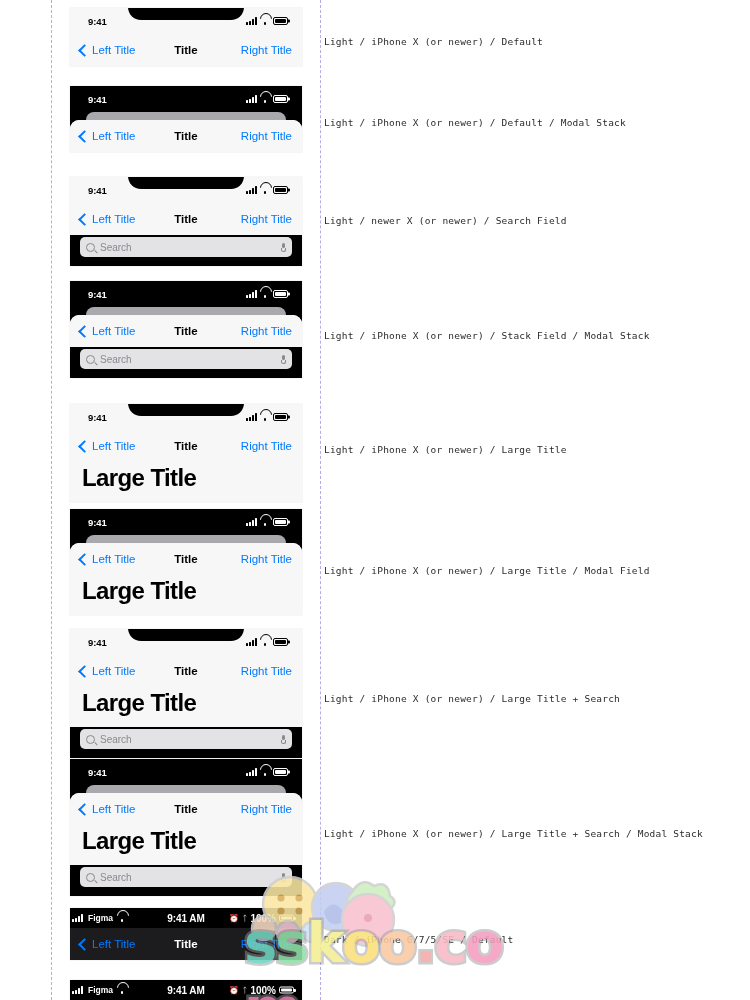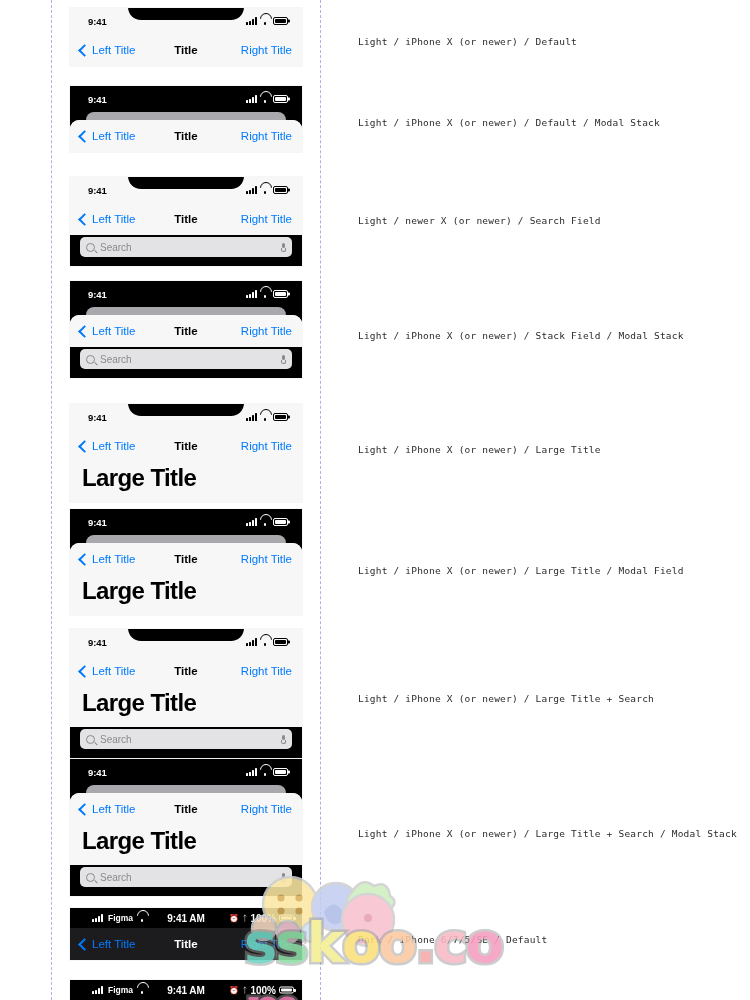--- a/index.html
+++ b/index.html
@@ -74,21 +74,21 @@
     content:"";position:absolute;right:-2.5px;top:50%;transform:translateY(-50%);
     width:1.4px;height:3px;background:currentColor;border-radius:0 1px 1px 0;
   }
   .batt .fill{display:block;height:100%;background:currentColor;border-radius:1px;}
   .sb.light .sb-right{color:#000;}
   .sb.dark-bg .sb-right{color:#fff;}
   .sb-carrier{font-size:8.5px;font-weight:bold;color:#fff;margin-left:3px;}
   .sb-pct{font-size:10px;font-weight:bold;color:#fff;}
   .alarm,.bt{color:#fff;font-size:8px;line-height:1;}
   .sb-dark-left{
-    position:absolute;left:22px;top:50%;transform:translateY(-50%);
+    position:absolute;left:2px;top:50%;transform:translateY(-50%);
     display:flex;align-items:center;gap:2px;color:#fff;
   }
   .sb-dark-center{
     position:absolute;left:50%;top:50%;transform:translate(-50%,-50%);
     font-size:10px;font-weight:bold;color:#fff;letter-spacing:-.1px;
   }
   .sb-dark-right{
     position:absolute;right:8px;top:50%;transform:translateY(-50%);
     display:flex;align-items:center;gap:3px;color:#fff;
   }
@@ -159,21 +159,21 @@
   .modal-front{
     position:relative;margin-top:6px;background:#f7f7f7;
     border-radius:9px 9px 0 0;overflow:hidden;
   }
 
   
   .card-foot{height:7px;background:#fff;}
 
   
   .anno{
-    position:absolute;left:358px;
+    position:absolute;left:324px;
     font-family:"DejaVu Sans Mono","Liberation Mono",monospace;
     font-size:9.5px;color:#2b2b2b;letter-spacing:.2px;white-space:nowrap;
   }
 
   
   .wm{
     position:absolute;left:244px;top:862px;width:300px;height:115px;
     pointer-events:none;opacity:.88;
   }
   .wm-text{

